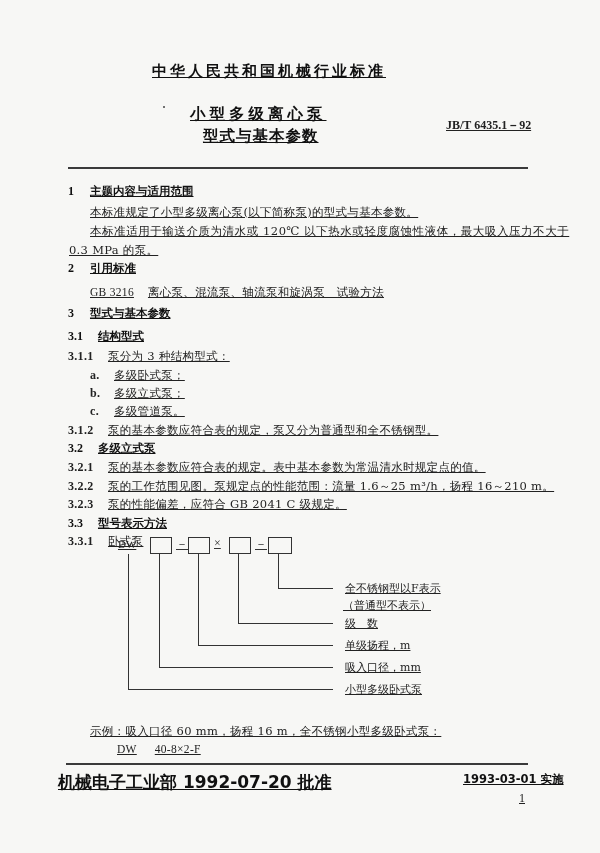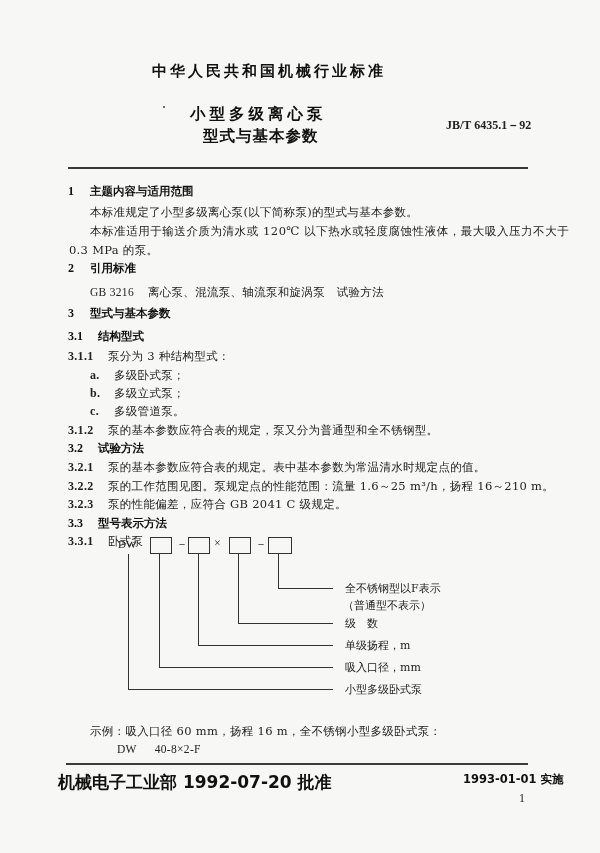--- a/index.html
+++ b/index.html
@@ -2,21 +2,21 @@
 <html><head>
 <meta charset="utf-8">
 <style>
   html, body { margin:0; padding:0; }
   body {
     width:600px; height:853px; position:relative; overflow:hidden;
     background:#f7f7f5;
     font-family:"DejaVu Serif", "Liberation Serif", serif;
     color:#1c1c1c;
   }
-  .abs { position:absolute; white-space:nowrap; }
+  .abs { position:absolute; white-space:nowrap;text-decoration:underline; }
   .header-org { left:152px; top:62px; font-family:"DejaVu Sans", sans-serif; font-weight:bold; font-size:15px; letter-spacing:3px; color:#111; }
   .title1 { left:190px; top:104px; font-family:"DejaVu Sans", sans-serif; font-weight:bold; font-size:15.5px; letter-spacing:4px; color:#111; }
   .title2 { left:203px; top:126px; font-family:"DejaVu Sans", sans-serif; font-weight:bold; font-size:15.5px; letter-spacing:1px; color:#111; }
   .stdno { left:446px; top:117px; font-family:"Liberation Serif", serif; font-weight:bold; font-size:12px; color:#222; }
   .dot { left:163px; top:106px; width:2px; height:2px; background:#444; border-radius:1px; }
   .rule { position:absolute; height:1.5px; background:#3a3a3a; }
   .h { font-family:"DejaVu Sans", sans-serif; font-weight:bold; font-size:11.5px; color:#111; }
   .num { display:inline-block; font-family:"Liberation Serif", serif; font-weight:bold; font-size:12px; }
   .p { font-size:11.5px; color:#222; letter-spacing:0.3px; }
   .box { position:absolute; border:1px solid #333; background:transparent; }
@@ -69,21 +69,21 @@
 <div class="abs p" style="left:90px; top:386px;">
   <span class="num" style="width:24px;">b.</span><span>多级立式泵；</span>
 </div>
 <div class="abs p" style="left:90px; top:404px;">
   <span class="num" style="width:24px;">c.</span><span>多级管道泵。</span>
 </div>
 <div class="abs p" style="left:68px; top:423px;">
   <span class="num" style="width:40px;">3.1.2</span><span>泵的基本参数应符合表的规定，泵又分为普通型和全不锈钢型。</span>
 </div>
 <div class="abs h" style="left:68px; top:441px;">
-  <span class="num" style="width:30px;">3.2</span><span>试验方法</span>
+  <span class="num" style="width:30px;">3.2</span><span>多级立式泵</span>
 </div>
 <div class="abs p" style="left:68px; top:460px;">
   <span class="num" style="width:40px;">3.2.1</span><span>泵的基本参数应符合表的规定。表中基本参数为常温清水时规定点的值。</span>
 </div>
 <div class="abs p" style="left:68px; top:479px;">
   <span class="num" style="width:40px;">3.2.2</span><span>泵的工作范围见图。泵规定点的性能范围：流量 1.6～25 m³/h，扬程 16～210 m。</span>
 </div>
 <div class="abs p" style="left:68px; top:497px;">
   <span class="num" style="width:40px;">3.2.3</span><span>泵的性能偏差，应符合 GB 2041 C 级规定。</span>
 </div>
@@ -128,14 +128,14 @@
 </div>
 
 <div class="abs p" style="left:90px; top:724px;">示例：吸入口径 60 mm，扬程 16 m，全不锈钢小型多级卧式泵：</div>
 <div class="abs p" style="left:117px; top:742px;">
   <span style="font-family:'Liberation Serif',serif; margin-right:18px;">DW</span><span style="font-family:'Liberation Serif',serif;">40-8×2-F</span>
 </div>
 
 <div class="rule" style="left:66px; top:763px; width:462px;"></div>
 
 <div class="abs footer-l">机械电子工业部 1992-07-20 批准</div>
-<div class="abs footer-r">1993-01-01 实施</div>
+<div class="abs footer-r">1993-03-01 实施</div>
 <div class="abs page">1</div>
 
 </body></html>

